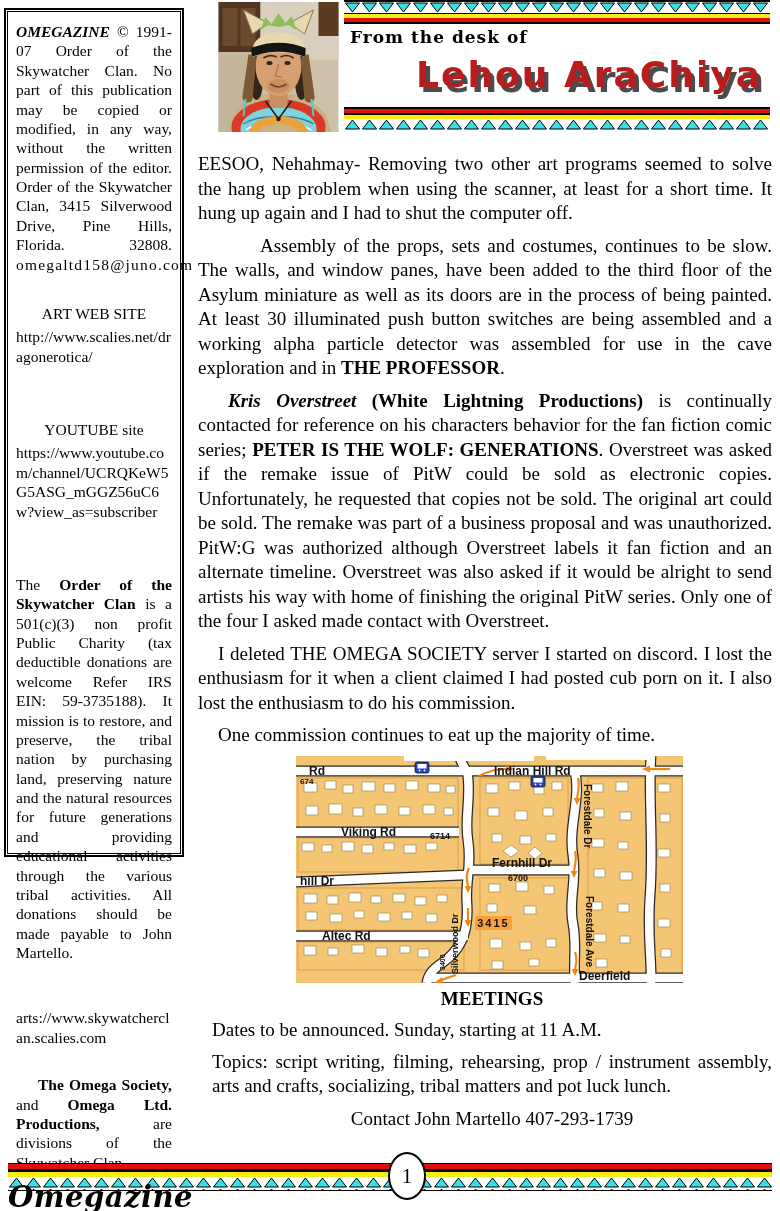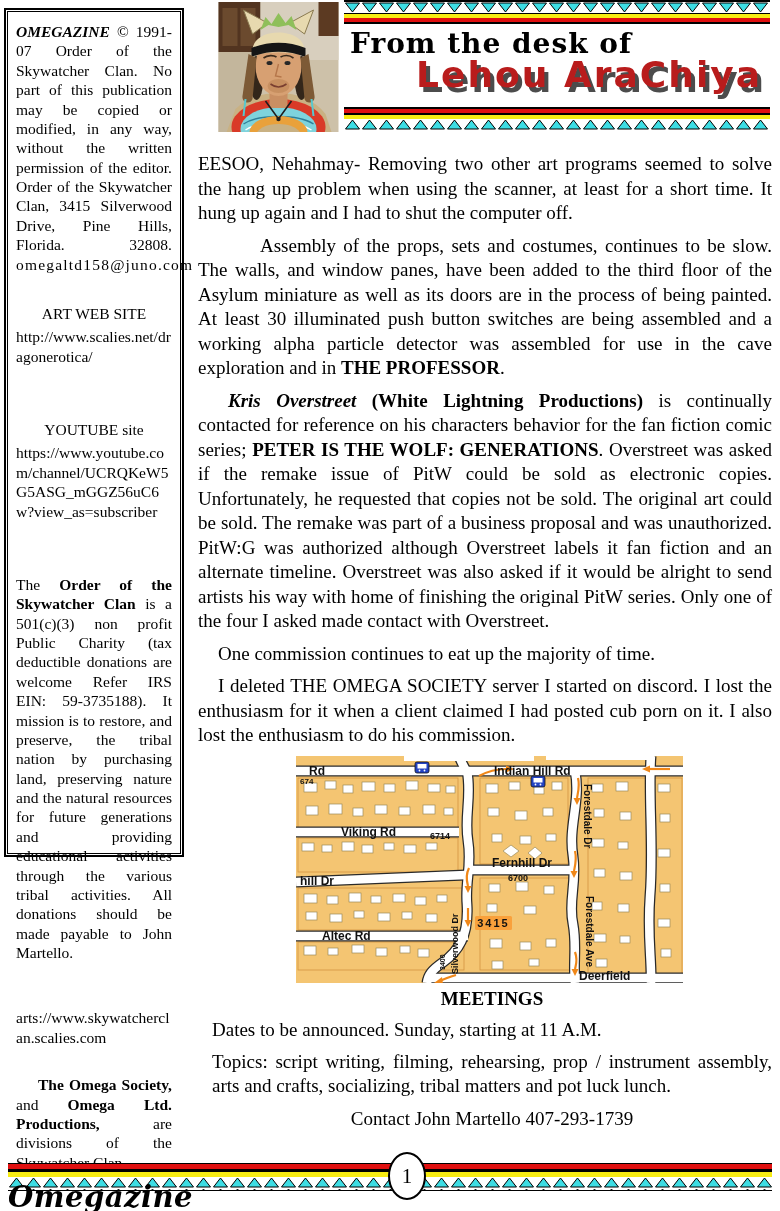--- a/index.html
+++ b/index.html
@@ -21,21 +21,21 @@
   .sb-ind{text-indent:22px;}
 
   
   .photo{position:absolute;left:218px;top:2px;width:121px;height:130px;}
   .banner{position:absolute;left:344px;top:0;width:426px;height:132px;}
   .stripe-top{position:absolute;top:0;left:0;right:0;}
   .stripe-bottom{position:absolute;bottom:2px;left:0;right:0;}
   .hline{width:100%;}
   .tri-row{display:block;width:100%;height:11px;}
   .from-desk{position:absolute;top:27px;left:6px;font-family:"DejaVu Serif",serif;
-             font-weight:bold;font-size:28px;letter-spacing:1px;}
+             font-weight:bold;font-size:17px;letter-spacing:1px;}
   .desk-name{position:absolute;top:54px;right:8px;font-family:"DejaVu Sans",sans-serif;
              font-weight:bold;font-size:36px;letter-spacing:2px;color:#b91c1c;
              text-shadow:4px 5px 0 #4C4C4C;}
 
   
   .article{position:absolute;left:198px;top:152px;width:574px;
            font-size:19px;line-height:24.5px;}
   .article p{margin:0 0 8px;text-align:justify;}
   .indent-lg{text-indent:62px;}
   .indent{text-indent:30px;}
@@ -162,23 +162,23 @@
   </div>
 </div>
 
 <div class="article">
   <p>EESOO, Nehahmay-  Removing two other art programs seemed to solve the hang up problem when using the scanner, at least for a short time. It hung up again and I had to shut the computer off.</p>
 
   <p class="indent-lg"><span>Assembly of the props, sets and costumes, continues to be slow.  The walls, and window panes, have been added to the third floor of the Asylum miniature as well as its doors are in the process of being painted. At least 30 illuminated push button switches are being assembled and a working alpha particle detector was assembled for use in the cave exploration and in </span><span class="b">THE PROFESSOR</span><span>.</span></p>
 
   <p class="indent"><span class="bi">Kris Overstreet</span><span> </span><span class="b">(White Lightning Productions)</span><span> is continually contacted for reference on his characters behavior for the fan fiction comic series; </span><span class="b">PETER IS THE WOLF: GENERATIONS</span><span>. Overstreet was asked if the remake issue of PitW could be sold as electronic copies. Unfortunately, he requested that copies not be sold. The original art could be sold. The remake was part of a business proposal and was unauthorized. PitW:G was authorized although Overstreet labels it fan fiction and an alternate timeline. Overstreet was also asked if it would be alright to send artists his way with home of finishing the original PitW series. Only one of the four I asked made contact with Overstreet.</span></p>
 
+  <p class="indent-sm">I deleted THE OMEGA SOCIETY server I started on discord. I lost the enthusiasm for it when a client claimed I had posted cub porn on it. I also lost the enthusiasm to do his commission.</p>
+
   <p class="indent-sm">One commission continues to eat up the majority of time.</p>
-
-  <p class="indent-sm">I deleted THE OMEGA SOCIETY server I started on discord. I lost the enthusiasm for it when a client claimed I had posted cub porn on it. I also lost the enthusiasm to do his commission.</p>
 
   <div class="map-wrap">
     <svg class="map" viewBox="0 0 387 227">
       <rect width="387" height="227" fill="#F4C572"></rect>
 
       <g fill="none" stroke="#D49542" stroke-width="0.8">
         <rect x="2" y="22" width="160" height="50"></rect>
           <rect x="2" y="82" width="160" height="34"></rect>
         <rect x="2" y="132" width="164" height="42"></rect>
           <rect x="2" y="186" width="166" height="28"></rect>

